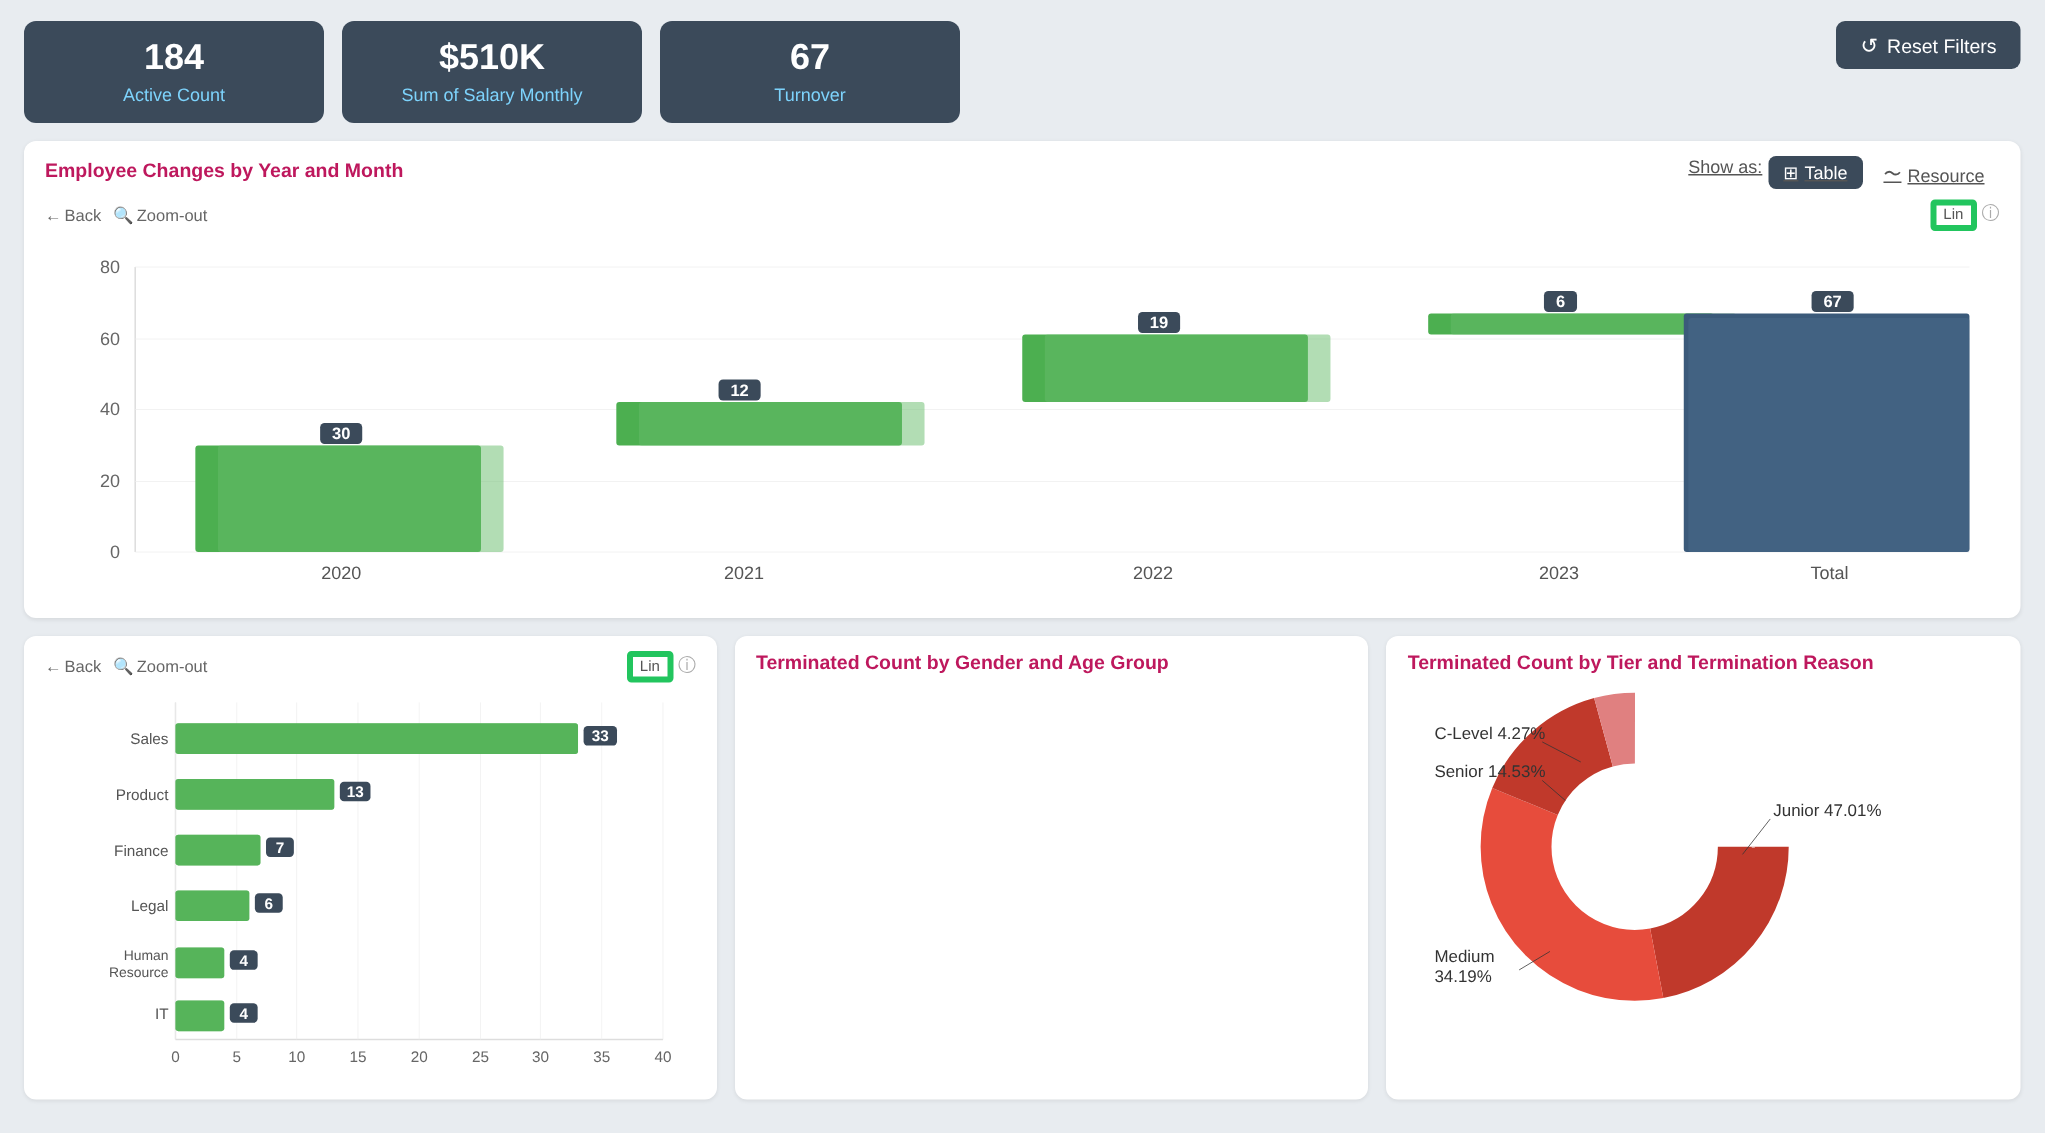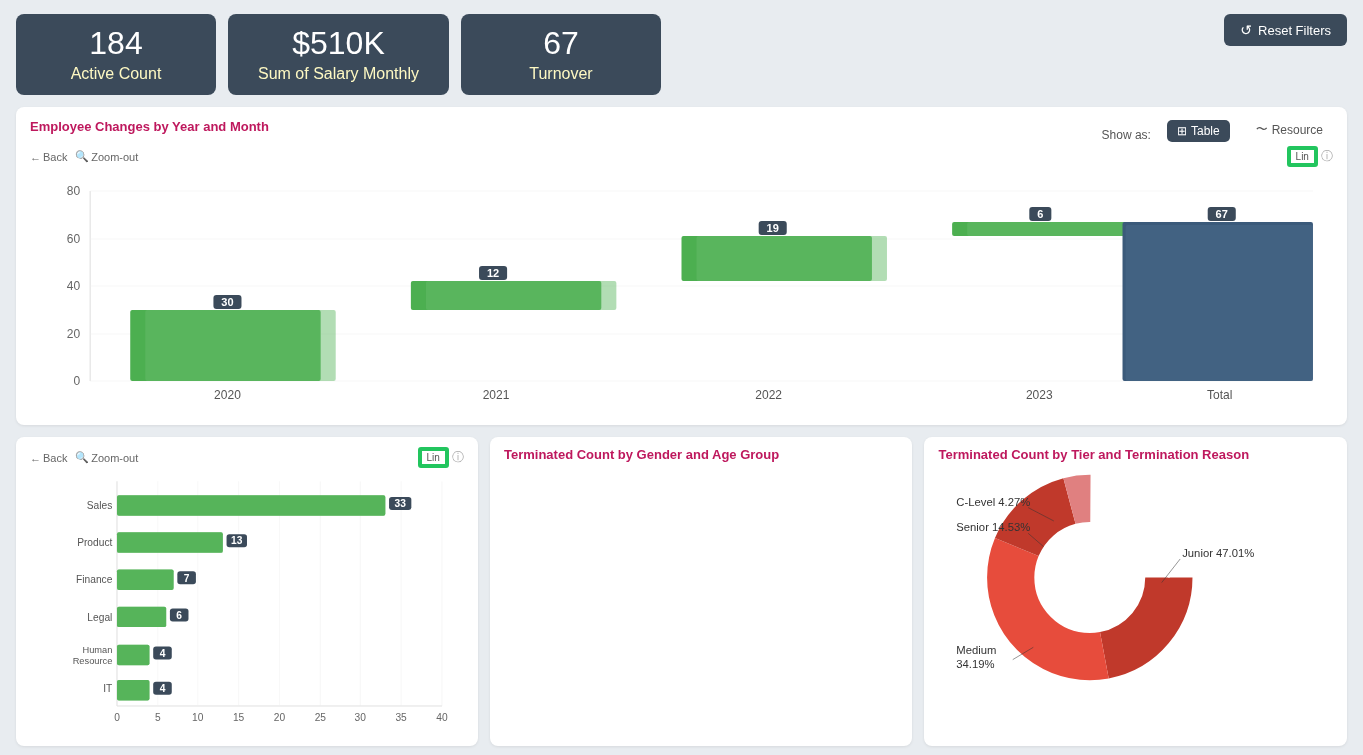--- a/index.html
+++ b/index.html
@@ -30,27 +30,27 @@
       color: #fff;
       border-radius: 8px;
       padding: 12px 30px;
       min-width: 200px;
       display: flex;
       flex-direction: column;
       align-items: center;
       justify-content: center;
     }
     .kpi-card .kpi-value {
-      font-size: 32px;
-      font-weight: 400;
+      font-size: 24px;
+      font-weight: 700;
       line-height: 1.1;
     }
     .kpi-card .kpi-label {
-      font-size: 16px;
-      color: #fef9c3;
+      font-size: 12px;
+      color: #7dd3fc;
       margin-top: 4px;
     }
     .reset-filters-btn {
       margin-left: auto;
       align-self: flex-start;
       background: #3b4a5a;
       color: #fff;
       border: none;
       border-radius: 6px;
       padding: 8px 16px;
@@ -85,24 +85,25 @@
       margin-bottom: 4px;
     }
     .chart-controls .ctrl-btn {
       cursor: pointer;
       display: flex;
       align-items: center;
       gap: 2px;
     }
     .show-as-row {
       display: flex;
-      align-items: flex-end;
-      gap: 16px;
+      align-items: flex-start;
+      gap: 4px;
       font-size: 12px;
       color: #555;
+      text-decoration: underline;
     }
     .show-as-btn {
       background: #3b4a5a;
       color: #fff;
       border: none;
       border-radius: 5px;
       padding: 4px 10px;
       font-size: 12px;
       cursor: pointer;
       display: flex;

